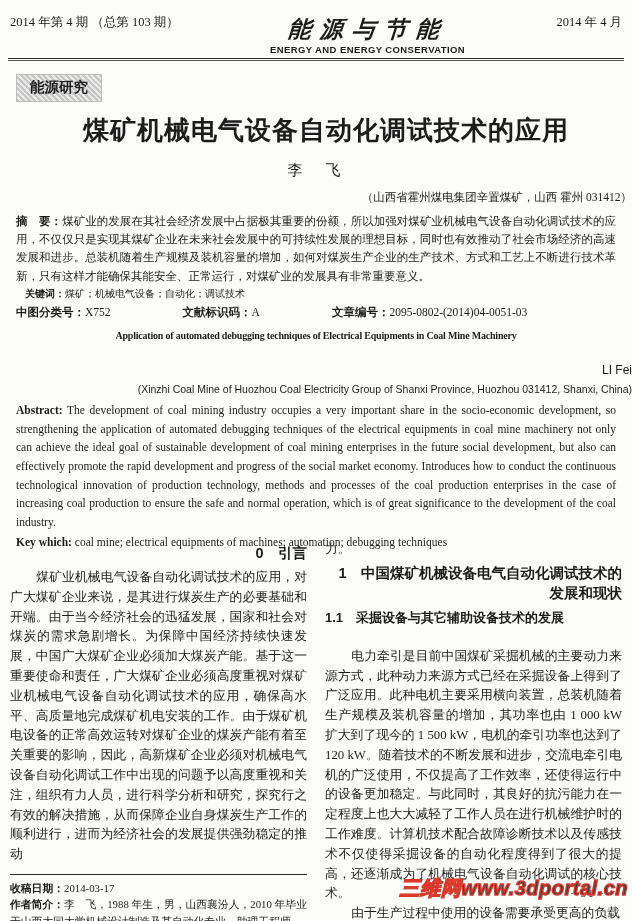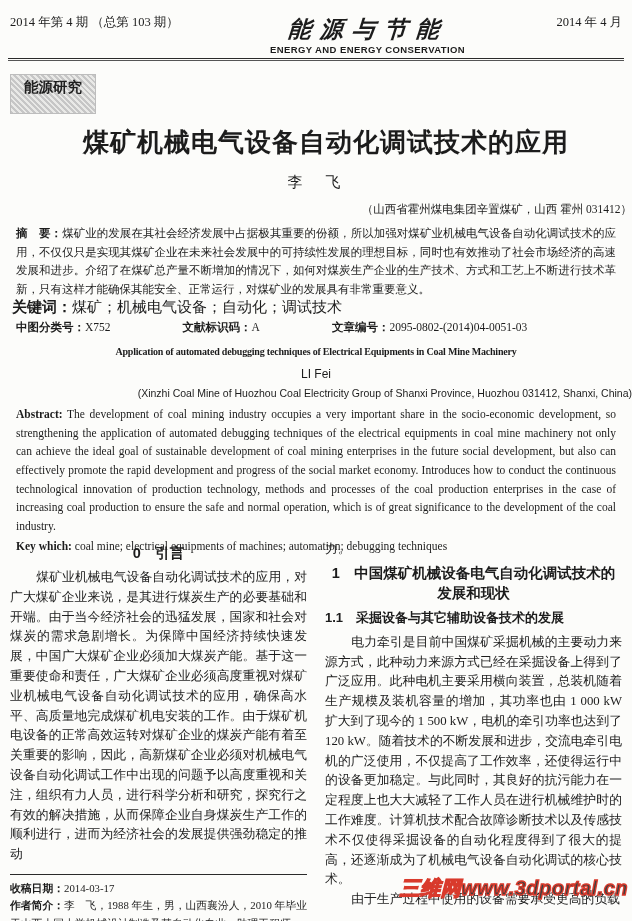--- a/index.html
+++ b/index.html
@@ -33,22 +33,22 @@
     margin-top:-1px;
   }
   .header-rule {
     margin:0 8px; height:3px;
     border-top:1.5px solid #2a2a2a;
     border-bottom:1px solid #555;
   }
   
   .badge {
     display:inline-block;
-    margin:13px 0 0 10px;
-    padding:3px 13px 16px 13px;
+    margin:13px 0 0 16px;
+    padding:3px 13px 4px 13px;
     font-family:"Liberation Sans","DejaVu Sans",sans-serif;
     font-weight:700; font-size:14.5px; color:#1f1f1f;
     background:repeating-linear-gradient(45deg,#c6c6c6 0 2px,#e9e9e7 2px 4px);
     border:1px solid #bdbdbd;
   }
   
   .main-title {
     text-align:center;
     font-family:Liberation Serif, serif;
     font-weight:700; font-size:26px; letter-spacing:1px;
@@ -56,35 +56,35 @@
     margin-left:20px;
   }
   .author { text-align:center; font-size:15px; letter-spacing:4px; margin-top:13px; }
   .affil  { text-align:right; font-size:11.5px; margin-top:10px; }
   
   .abstract-cn {
     margin:7px 16px 0 16px;
     font-size:11.5px; line-height:18.2px;
     text-align:justify; text-justify:inter-ideograph;
   }
-  .kw-line { margin:0 12px; font-size:15px; line-height:18.2px; }
+  .kw-line { margin:0 25px; font-size:10px; line-height:18.2px; }
   .meta-line { margin:0 16px; font-size:11.5px; line-height:18.2px; display:flex;gap:42px; }
   .meta-line .pair { margin-right:30px; white-space:nowrap; }
   .lbl {
-    font-family:Liberation Mono, monospace;
+    font-family:Liberation Serif, serif;
     font-weight:700;
   }
   
   .en-title {
     text-align:center; font-weight:700; font-size:10px;
     letter-spacing:-0.2px; white-space:nowrap;
     margin-top:9px;
   }
   .en-author {
-    text-align:center; font-size:12px; margin-top:10px;
+    text-align:right; font-size:12px; margin-top:22px;
     font-family:"Liberation Sans","DejaVu Sans",sans-serif;
   }
   .en-affil {
     text-align:right; font-size:10.5px; margin-top:6px;
     font-family:"Liberation Sans","DejaVu Sans",sans-serif;
   }
   .abstract-en {
     margin:6px 16px 0 16px;
     font-size:11.5px; line-height:18.6px;
     text-align:justify;
@@ -93,26 +93,26 @@
   .lbl-en { font-weight:700; }
   
   .columns {
     position:absolute; left:10px; right:10px; top:540px; bottom:0;
     display:flex; gap:18px; overflow:hidden;
   }
   .col { flex:1; font-size:12.8px; line-height:19.8px; text-align:justify; text-justify:inter-ideograph; }
   .sec-heading {
     font-family:"Liberation Sans","DejaVu Sans",sans-serif;
     font-weight:700; font-size:14.5px; line-height:20px;
-    margin:3px 0 5px 0; text-align:center;
+    margin:3px 0 5px 0; text-align:right;
   }
   .sub-heading {
     font-family:"Liberation Sans","DejaVu Sans",sans-serif;
     font-weight:700; font-size:13px; line-height:19px;
-    margin:2px 0 6px 0;
+    margin:2px 0 20px 0;
   }
   .body-para { text-indent:2.05em; }
   .carryover { text-indent:0; }
   
   .footnote {
     margin-top:9px;
     border-top:1px solid #2a2a2a;
     padding-top:5px;
     font-size:10.8px; line-height:16.5px;
     text-align:justify;
@@ -152,21 +152,21 @@
 
   
   <div class="badge">能源研究</div>
 
   
   <h1 class="main-title">煤矿机械电气设备自动化调试技术的应用</h1>
   <div class="author">李　飞</div>
   <div class="affil">（山西省霍州煤电集团辛置煤矿，山西 霍州 031412）</div>
 
   
-  <p class="abstract-cn"><span class="lbl">摘　要：</span><span>煤矿业的发展在其社会经济发展中占据极其重要的份额，所以加强对煤矿业机械电气设备自动化调试技术的应用，不仅仅只是实现其煤矿企业在未来社会发展中的可持续性发展的理想目标，同时也有效推动了社会市场经济的高速发展和进步。介绍了在煤矿总产量不断增加的情况下，如何对煤炭生产企业的生产技术、方式和工艺上不断进行技术革新，只有这样才能确保其能安全、正常运行，对煤矿业的发展具有非常重要意义。</span></p>
+  <p class="abstract-cn"><span class="lbl">摘　要：</span><span>煤矿业的发展在其社会经济发展中占据极其重要的份额，所以加强对煤矿业机械电气设备自动化调试技术的应用，不仅仅只是实现其煤矿企业在未来社会发展中的可持续性发展的理想目标，同时也有效推动了社会市场经济的高速发展和进步。总装机随着生产规模及装机容量的增加，如何对煤炭生产企业的生产技术、方式和工艺上不断进行技术革新，只有这样才能确保其能安全、正常运行，对煤矿业的发展具有非常重要意义。</span></p>
   <p class="kw-line"><span class="lbl">关键词：</span><span>煤矿；机械电气设备；自动化；调试技术</span></p>
   <div class="meta-line">
     <span class="pair"><span class="lbl">中图分类号：</span><span>X752</span></span>
     <span class="pair"><span class="lbl">文献标识码：</span><span>A</span></span>
     <span class="pair"><span class="lbl">文章编号：</span><span>2095-0802-(2014)04-0051-03</span></span>
   </div>
 
   
   <div class="en-title">Application of automated debugging techniques of Electrical Equipments in Coal Mine Machinery</div>
   <div class="en-author">LI Fei</div>

